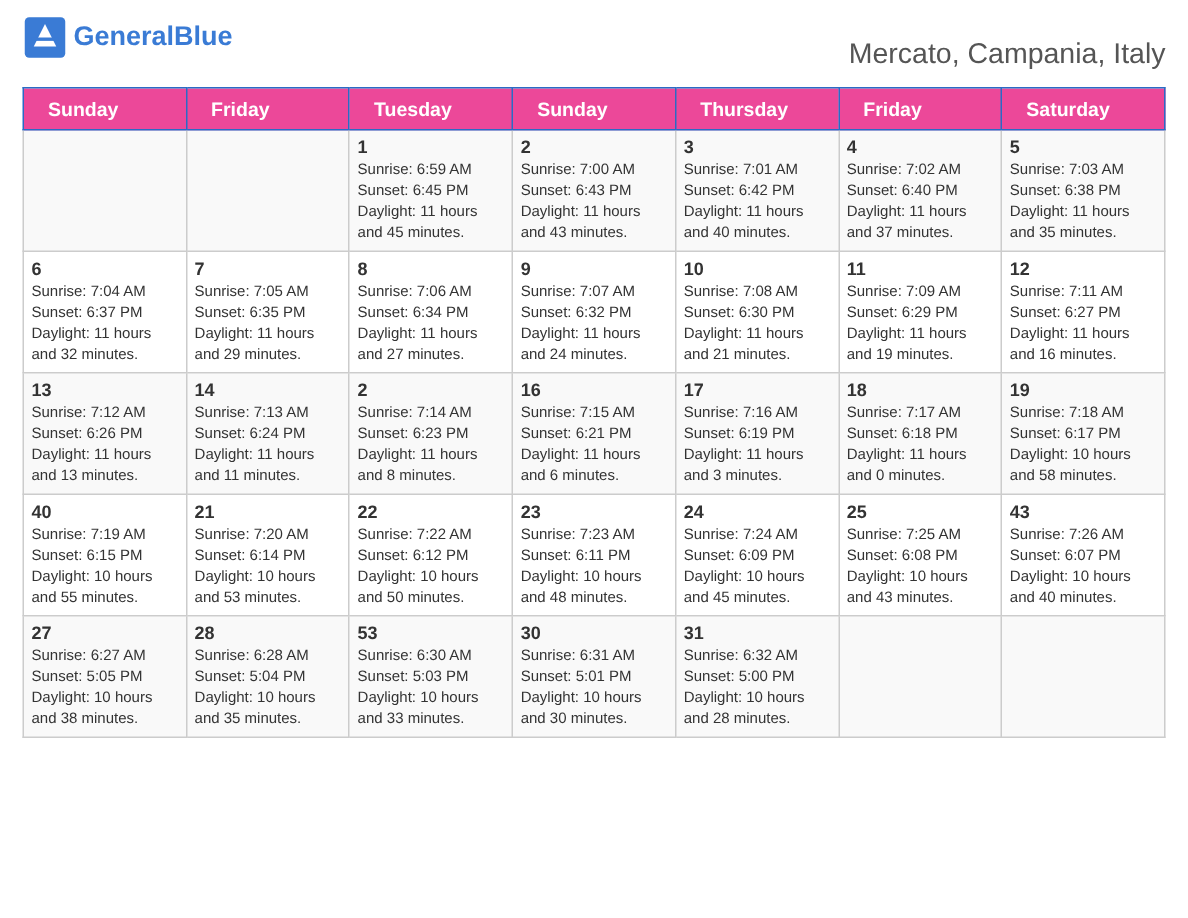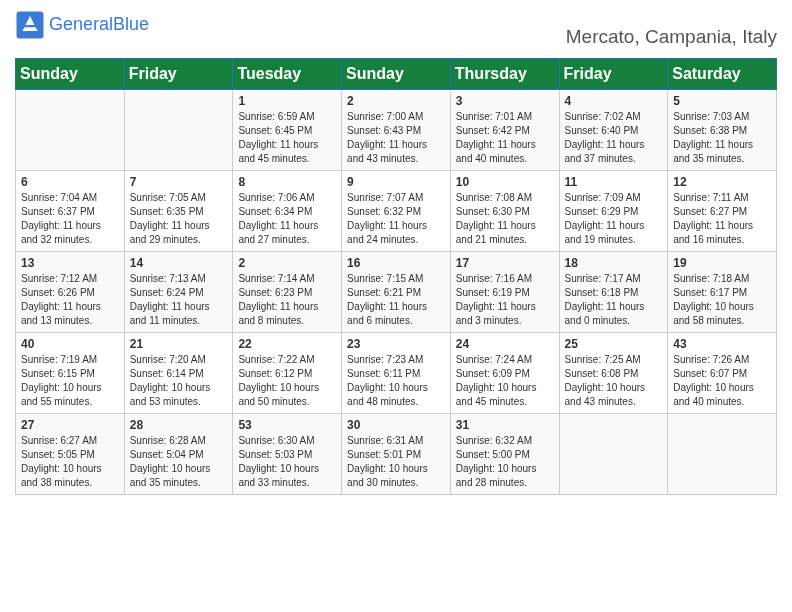--- a/index.html
+++ b/index.html
@@ -16,21 +16,21 @@
       align-items: flex-start;
       margin-bottom: 10px;
     }
     .logo {
       display: flex;
       align-items: center;
       gap: 4px;
     }
     .logo-text {
       font-size: 18px;
-      font-weight: normal;
+      font-weight: bold;
       color: #333;
       line-height: 1.1;
       text-align: right;
     }
     .logo-text span {
       color: #3a7bd5;
     }
     .logo-icon {
       width: 30px;
       height: 30px;
@@ -47,25 +47,25 @@
       font-size: 19px;
       color: #555;
       margin-top: 16px;
     }
     table {
       width: 100%;
       border-collapse: collapse;
       table-layout: fixed;
     }
     th {
-      background: #15803d;
+      background: #ec4899;
       color: #fff;
-      font-size: 16px;
+      font-size: 13px;
       font-weight: bold;
-      padding: 6px 4px;
+      padding: 6px 16px;
       text-align: left;
       border: 1px solid #2a6bc5;
     }
     td {
       border: 1px solid #ccc;
       vertical-align: top;
       padding: 4px 5px;
       font-size: 10.5px;
       color: #333;
       height: 80px;

